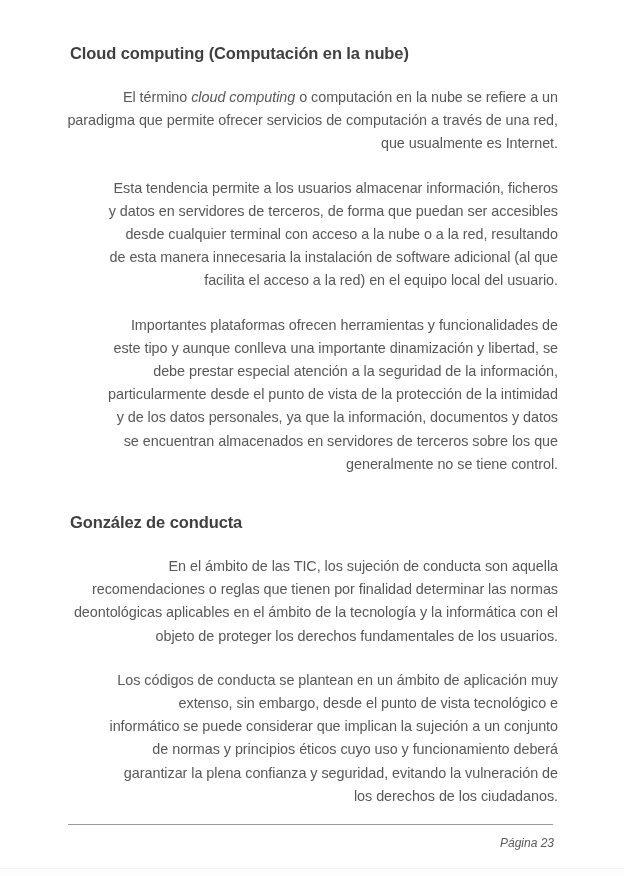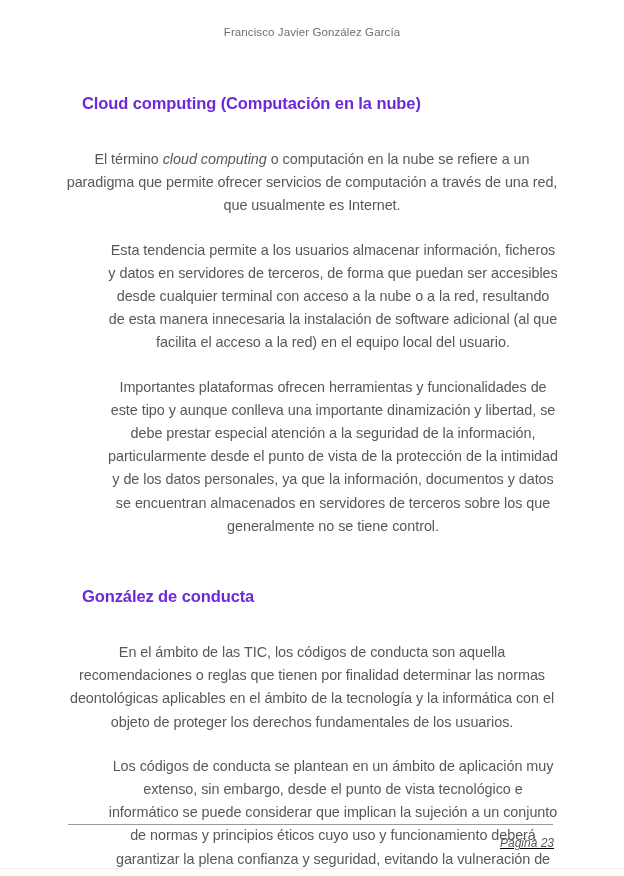--- a/index.html
+++ b/index.html
@@ -42,72 +42,70 @@
     letter-spacing: 0.1px;
   }
 
   
   .content {
     margin: 0;
     padding: 0 66px 0 66px;
   }
 
   h2.section-heading {
-    margin: 16px;
+    margin: 4px;
     font-size: 16.5px;
     font-weight: bold;
-    color: #6d28d9;
+    color: #404040;
     letter-spacing: -0.1px;
   }
 
   .heading-block-1 { padding-top: 40px; }
   .heading-block-2 { padding-top: 33px; }
 
   p.para {
     margin: 0;
     font-size: 14.4px;
     line-height: 23.2px;
     color: #585858;
-    text-align: center;
+    text-align: right;
     letter-spacing: -0.05px;
   }
 
   .para-gap-after-h { padding-top: 19px; }
   .para-gap        { padding-top: 21px; margin-left: 42px; }
 
   p.para em { font-style: italic; }
 
   
   .doc-footer {
     position: absolute;
     left: 0;
     bottom: 0;
     width: 624px;
     padding-bottom: 18px;
-    text-decoration: underline;
   }
   .footer-rule {
     height: 1px;
     background: #9a9a9a;
     margin: 0 71px 0 68px;
   }
   .footer-text {
     text-align: right;
     padding: 11px 70px 0 0;
     font-size: 12px;
     font-style: italic;
     color: #585858;
   }
 </style>
 </head>
 <body>
 
 <div class="page">
 
-  <div class="doc-header">Francisco Javier González García</div>
 
   <div class="content">
 
     <div class="heading-block-1">
       <h2 class="section-heading">Cloud computing (Computación en la nube)</h2>
     </div>
 
     <div class="para-gap-after-h">
       <p class="para"><span>El término </span><em>cloud computing</em><span> o computación en la nube se refiere a un paradigma que permite ofrecer servicios de computación a través de una red, que usualmente es Internet.</span></p>
     </div>
@@ -118,21 +116,21 @@
 
     <div class="para-gap">
       <p class="para"><span>Importantes plataformas ofrecen herramientas y funcionalidades de este tipo y aunque conlleva una importante dinamización y libertad, se debe prestar especial atención a la seguridad de la información, particularmente desde el punto de vista de la protección de la intimidad y de los datos personales, ya que la información, documentos y datos se encuentran almacenados en servidores de terceros sobre los que generalmente no se tiene control.</span></p>
     </div>
 
     <div class="heading-block-2">
       <h2 class="section-heading">González de conducta</h2>
     </div>
 
     <div class="para-gap-after-h">
-      <p class="para"><span>En el ámbito de las TIC, los códigos de conducta son aquella recomendaciones o reglas que tienen por finalidad determinar las normas deontológicas aplicables en el ámbito de la tecnología y la informática con el objeto de proteger los derechos fundamentales de los usuarios.</span></p>
+      <p class="para"><span>En el ámbito de las TIC, los sujeción de conducta son aquella recomendaciones o reglas que tienen por finalidad determinar las normas deontológicas aplicables en el ámbito de la tecnología y la informática con el objeto de proteger los derechos fundamentales de los usuarios.</span></p>
     </div>
 
     <div class="para-gap">
       <p class="para"><span>Los códigos de conducta se plantean en un ámbito de aplicación muy extenso, sin embargo, desde el punto de vista tecnológico e informático se puede considerar que implican la sujeción a un conjunto de normas y principios éticos cuyo uso y funcionamiento deberá garantizar la plena confianza y seguridad, evitando la vulneración de los derechos de los ciudadanos.</span></p>
     </div>
 
   </div>
 
   <div class="doc-footer">
     <div class="footer-rule"></div>

